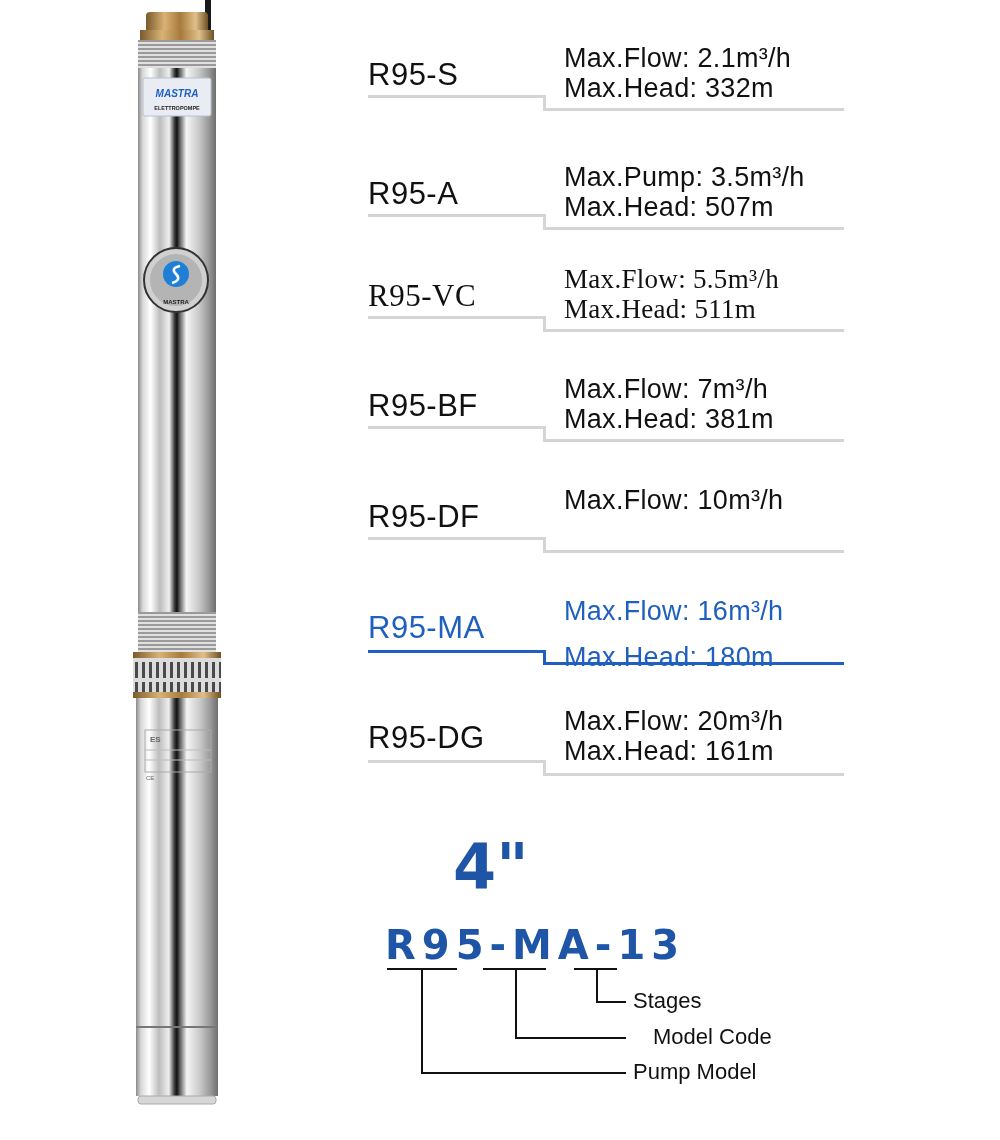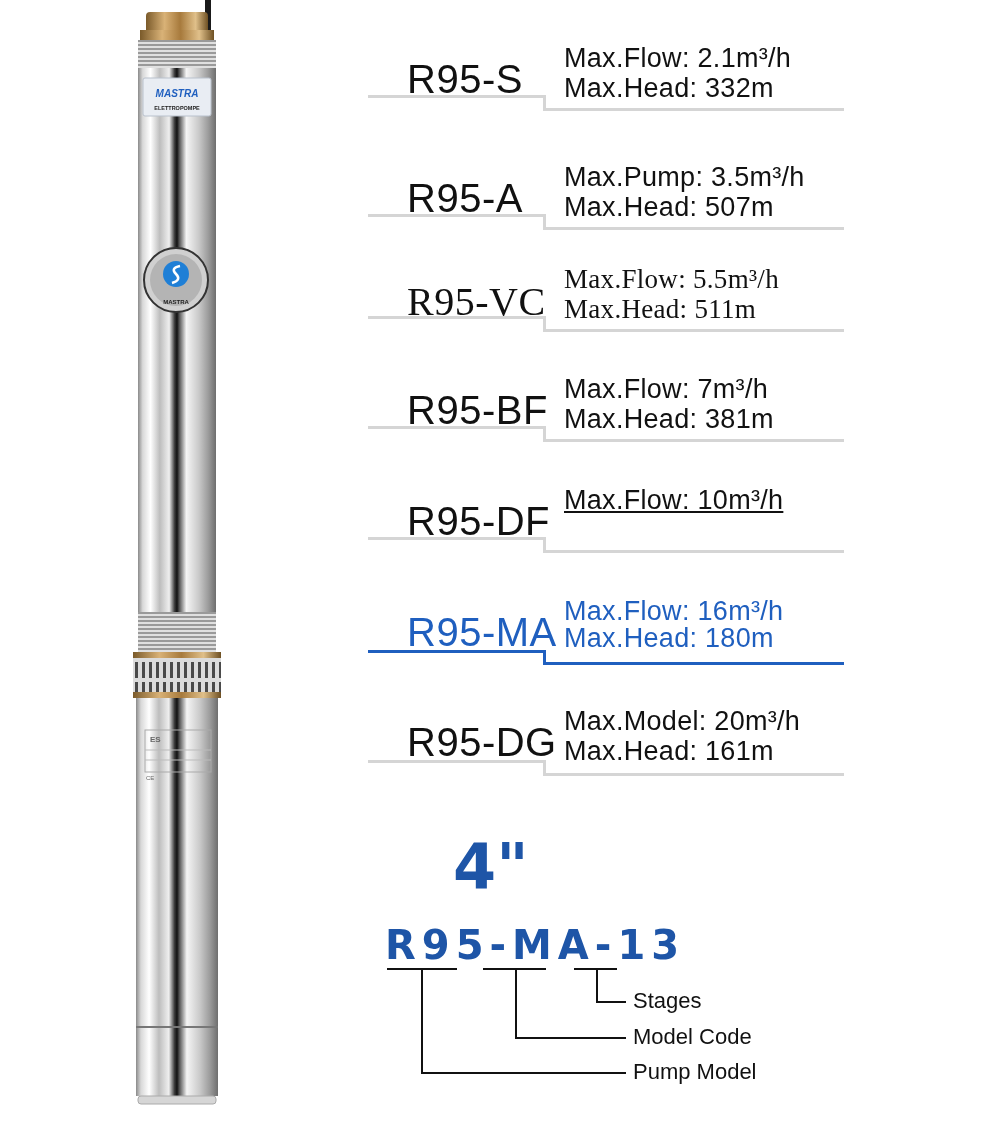--- a/index.html
+++ b/index.html
@@ -5,21 +5,21 @@
   * { margin:0; padding:0; box-sizing:border-box; }
   html, body { width:1000px; height:1140px; background:#ffffff; overflow:hidden; }
   body { position:relative; font-family:"Liberation Sans", sans-serif; color:#111; }
 
   
   .pump { position:absolute; left:0; top:0; width:330px; height:1140px; }
   .pump svg { display:block; }
 
   
   .model-row { position:absolute; left:368px; width:476px; height:110px; }
-  .model-name { position:absolute; left:0; font-size:40px; letter-spacing:0.5px; color:#111; white-space:nowrap;margin-left:39px; }
+  .model-name { position:absolute; left:0; font-size:31px; letter-spacing:0.5px; color:#111; white-space:nowrap; }
   .spec { position:absolute; left:196px; font-size:27px; line-height:30px; color:#111; white-space:nowrap; letter-spacing:0.3px; }
   .line-left { position:absolute; left:0; width:177px; height:3px; background:#d5d5d5; }
   .line-step { position:absolute; left:175px; width:3px; background:#d5d5d5; }
   .line-right { position:absolute; left:175px; width:301px; height:3px; background:#d5d5d5; }
   .model-row.active .model-name, .model-row.active .spec { color:#1f5fbf; }
   .model-row.active .line-left, .model-row.active .line-step, .model-row.active .line-right { background:#1f5fbf; }
 
   
   .size-label { position:absolute; left:453px; top:830px; font-size:62px; font-weight:bold; color:#1e55a7; font-family:"DejaVu Sans", sans-serif; }
   .code { position:absolute; left:385px; top:922px; font-size:40px; font-weight:bold; color:#1e55a7; letter-spacing:6px; font-family:"DejaVu Sans", sans-serif; white-space:nowrap; }
@@ -139,38 +139,38 @@
     <div class="model-name" style="top:12px;">R95-BF</div>
     <div class="spec" style="top:-2px;">Max.Flow: 7m³/h</div>
     <div class="spec" style="top:28px;">Max.Head: 381m</div>
     <div class="line-left" style="top:50px;"></div>
     <div class="line-step" style="top:50px;height:16px;"></div>
     <div class="line-right" style="top:63px;"></div>
   </div>
 
   <div class="model-row" style="top:487px;">
     <div class="model-name" style="top:12px;">R95-DF</div>
-    <div class="spec" style="top:-2px;text-decoration:underline;">Max.Flow: 10m³/h</div>
+    <div class="spec" style="top:-2px;">Max.Flow: 10m³/h</div>
     <div class="line-left" style="top:50px;"></div>
     <div class="line-step" style="top:50px;height:16px;"></div>
     <div class="line-right" style="top:63px;"></div>
   </div>
 
   <div class="model-row active" style="top:598px;">
     <div class="model-name" style="top:12px;">R95-MA</div>
     <div class="spec" style="top:-2px;">Max.Flow: 16m³/h</div>
-    <div class="spec" style="top:25px;">Max.Head: 180m</div>
+    <div class="spec" style="top:44px;">Max.Head: 180m</div>
     <div class="line-left" style="top:52px;"></div>
     <div class="line-step" style="top:52px;height:15px;"></div>
     <div class="line-right" style="top:64px;"></div>
   </div>
 
   <div class="model-row" style="top:708px;">
     <div class="model-name" style="top:12px;">R95-DG</div>
-    <div class="spec" style="top:-2px;">Max.Model: 20m³/h</div>
+    <div class="spec" style="top:-2px;">Max.Flow: 20m³/h</div>
     <div class="spec" style="top:28px;">Max.Head: 161m</div>
     <div class="line-left" style="top:52px;"></div>
     <div class="line-step" style="top:52px;height:16px;"></div>
     <div class="line-right" style="top:65px;"></div>
   </div>
 </div>
 
 <div class="size-label">4"</div>
 
 <div class="code">R95-MA-13</div>
@@ -182,14 +182,14 @@
 <div class="diag-line" style="left:596px;top:968px;width:2px;height:34px;"></div>
 <div class="diag-line" style="left:596px;top:1001px;width:30px;height:2px;"></div>
 
 <div class="diag-line" style="left:515px;top:968px;width:2px;height:71px;"></div>
 <div class="diag-line" style="left:515px;top:1037px;width:111px;height:2px;"></div>
 
 <div class="diag-line" style="left:421px;top:968px;width:2px;height:105px;"></div>
 <div class="diag-line" style="left:421px;top:1072px;width:205px;height:2px;"></div>
 
 <div class="legend-label" style="top:988px;">Stages</div>
-<div class="legend-label" style="top:1024px;">Model Code</div>
+<div class="legend-label" style="top:1024px;margin-left:20px;">Model Code</div>
 <div class="legend-label" style="top:1059px;">Pump Model</div>
 
 </body></html>

